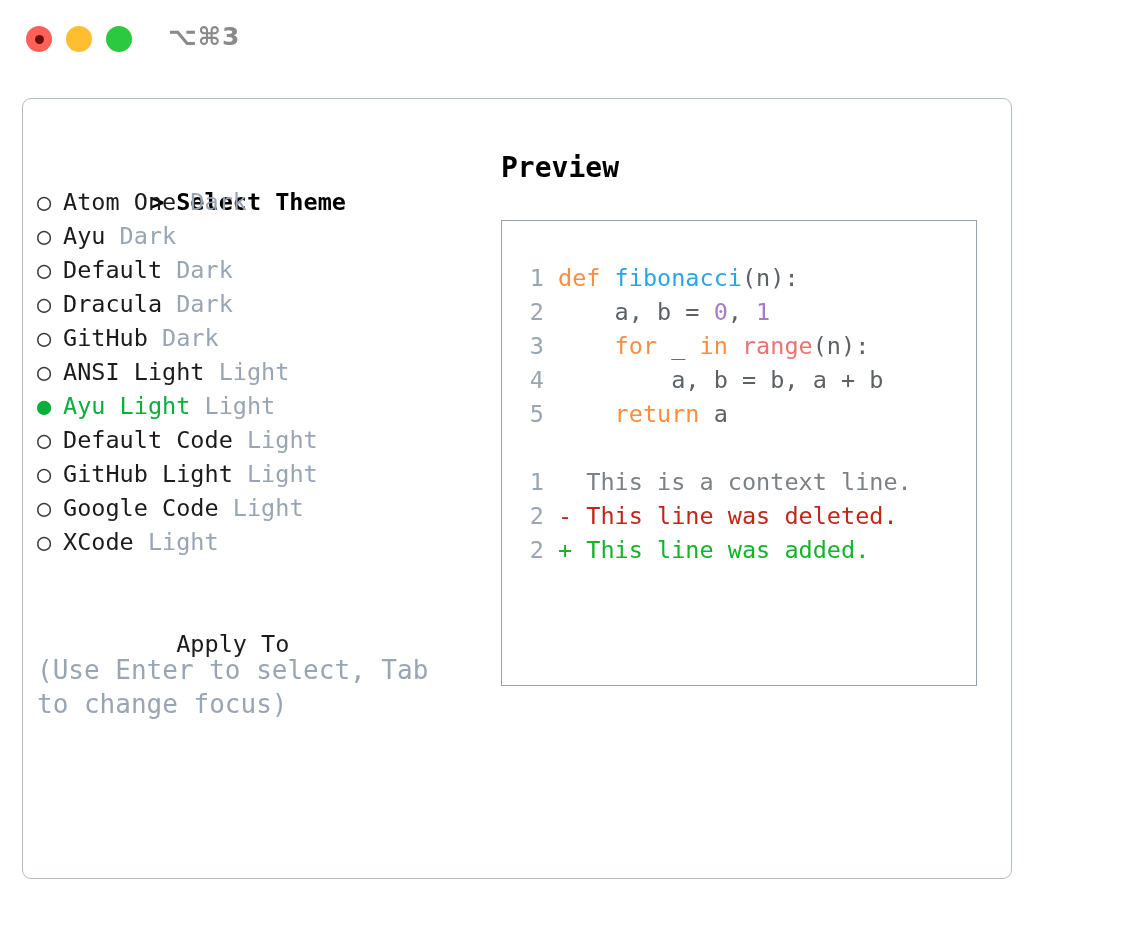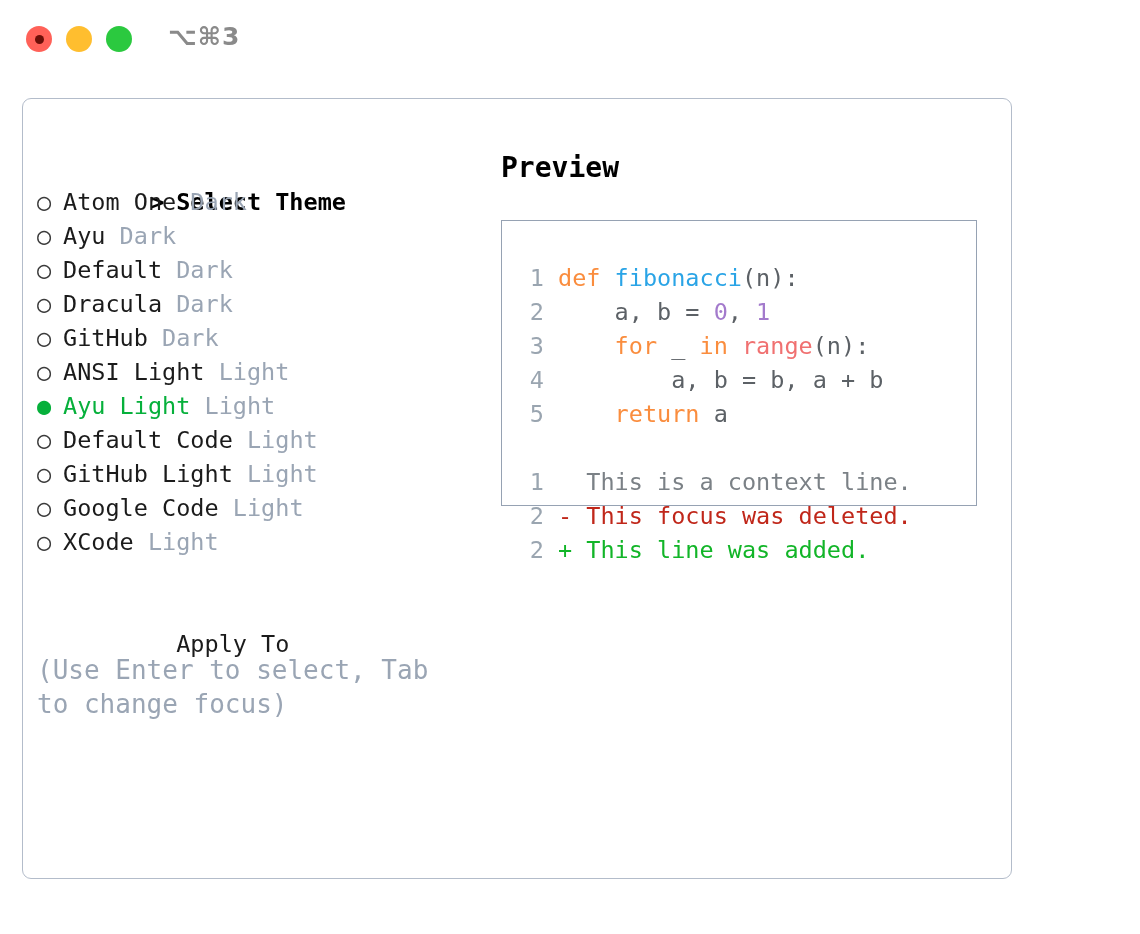--- a/index.html
+++ b/index.html
@@ -139,21 +139,21 @@
     font-size: 28px;
     line-height: 34px;
     font-weight: 700;
     color: #000000;
     white-space: pre;
   }
 
   #preview-box {
     margin-top: 35px;
     width: 476px;
-    height: 286px;
+    height: 466px;
     box-sizing: border-box;
     border: 1.7px solid #96a2b3;
     background: #ffffff;
     position: relative;
   }
 
   #code-area {
     position: absolute;
     left: 12px;
     top: 40px;
@@ -244,21 +244,21 @@
           <div id="code-lines">
               <div class="code-line"><span class="ln">1</span><span class="tok-kw">def </span><span class="tok-fn">fibonacci</span><span class="tok-plain">(n):</span></div>
               <div class="code-line"><span class="ln">2</span><span class="tok-plain">    a, b = </span><span class="tok-num">0</span><span class="tok-plain">, </span><span class="tok-num">1</span></div>
               <div class="code-line"><span class="ln">3</span><span class="tok-plain">    </span><span class="tok-kw">for</span><span class="tok-plain"> _ </span><span class="tok-kw">in</span><span class="tok-plain"> </span><span class="tok-call">range</span><span class="tok-plain">(n):</span></div>
               <div class="code-line"><span class="ln">4</span><span class="tok-plain">        a, b = b, a + b</span></div>
               <div class="code-line"><span class="ln">5</span><span class="tok-plain">    </span><span class="tok-kw">return</span><span class="tok-plain"> a</span></div>
             </div>
           <div class="blank-line"></div>
           <div id="diff-lines">
               <div class="code-line"><span class="ln">1</span><span class="diff-ctx"> </span><span> </span><span class="diff-ctx">This is a context line.</span></div>
-              <div class="code-line"><span class="ln">2</span><span class="diff-del">-</span><span> </span><span class="diff-del">This focus was deleted.</span></div>
+              <div class="code-line"><span class="ln">2</span><span class="diff-del">-</span><span> </span><span class="diff-del">This line was deleted.</span></div>
               <div class="code-line"><span class="ln">2</span><span class="diff-add">+</span><span> </span><span class="diff-add">This line was added.</span></div>
             </div>
         </div>
       </div>
     </div>
 
   </div>
 </div>
 
 </body></html>

